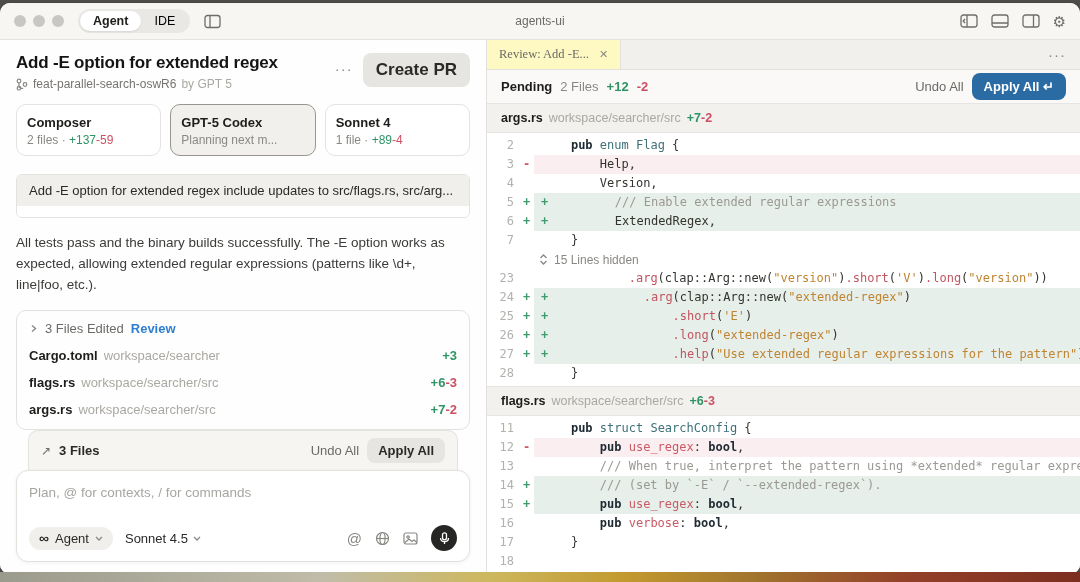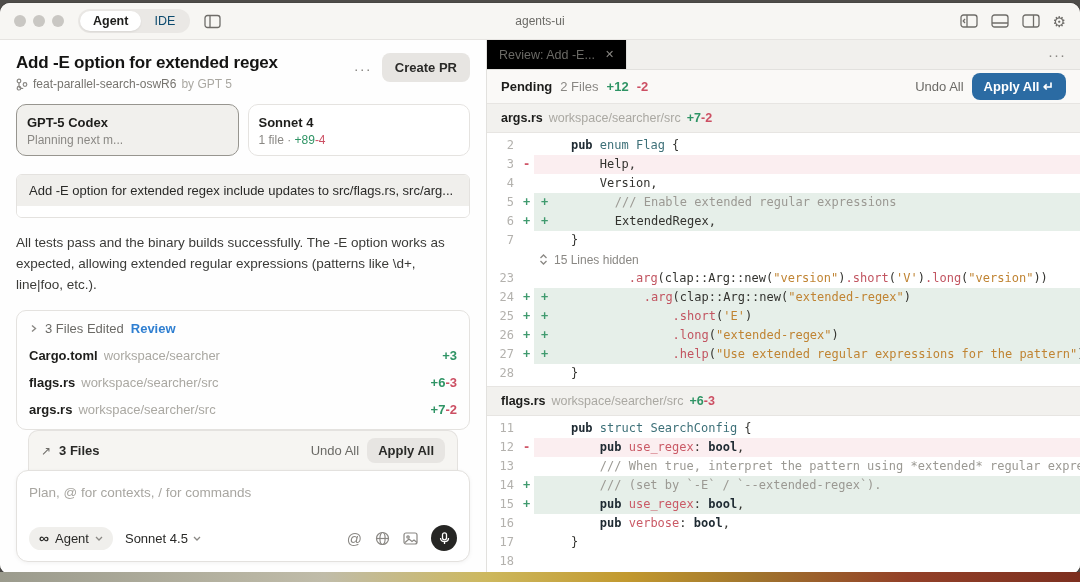--- a/index.html
+++ b/index.html
@@ -23,21 +23,21 @@
   }
   
   .topbar{
     height:37px; flex:none; display:flex; align-items:center;
     padding:0 14px; gap:14px; background:#f7f6f3;
     border-bottom:1px solid #e6e4e1; position:relative;
   }
   .lights{display:flex; gap:7px; align-items:center;}
   .light{width:12px;height:12px;border-radius:50%;background:#c9c7c3;}
   .seg{display:flex;align-items:center;background:#eae8e5;border-radius:16px;padding:2px;}
-  .seg-item{padding:3px 13px;border-radius:13px;font-size:12.5px;color:#0c4a6e;cursor:default;}
+  .seg-item{padding:3px 13px;border-radius:13px;font-size:12.5px;color:#000000;cursor:default;}
   .seg-item.active{background:#fff;color:#1d1d1b;font-weight:bold;box-shadow:0 1px 2px rgba(0,0,0,.08);}
   .icon-btn{display:flex;align-items:center;justify-content:center;color:#6f6d69;}
   .tb-title{
     position:absolute; left:0; right:0; text-align:center;
     font-size:12px; color:#6b6a66; pointer-events:none;
   }
   .tb-right{margin-left:auto; display:flex; gap:13px; align-items:center; position:relative; z-index:1;}
   .gear-glyph{font-size:15px; line-height:1; color:#6f6d69;}
   
   .main{flex:1; display:flex; min-height:0;}
@@ -47,21 +47,21 @@
   }
   .lp-head{display:flex; align-items:flex-start; gap:10px;}
   .lp-titlewrap{flex:1; min-width:0;}
   .lp-title{font-size:17px; font-weight:bold; color:#141413; letter-spacing:-.2px;}
   .branch-row{display:flex; align-items:flex-end; gap:5px; margin-top:4px; font-size:12px;}
   .branch-name{color:#76746f;}
   .branch-by{color:#aaa8a2;}
   .dots{color:#8a8884; font-size:15px; letter-spacing:1px; line-height:1; padding-top:8px;}
   .btn-gray{
     background:#e7e5e2; border:none; border-radius:8px; padding:7px 13px;
-    font-size:13px; font-weight:bold; color:#2a2a28; font-family:inherit; cursor:default;
+    font-size:17px; font-weight:bold; color:#2a2a28; font-family:inherit; cursor:default;
   }
   .cards{display:flex; gap:9px; margin-top:13px;}
   .card{flex:1; min-width:0; background:#fff; border:1px solid #e5e3e0; border-radius:10px; padding:8px 10px;}
   .card.selected{background:#f1f0ed; border:1.5px solid #97958f;}
   .card-title{font-size:13px; font-weight:bold; color:#1d1d1b; white-space:nowrap; overflow:hidden;}
   .card-sub{font-size:12px; margin-top:2px; white-space:nowrap; overflow:hidden;}
   .c-gray{color:#8a8884;} .c-green{color:#2f9465;} .c-red{color:#cc4f63;}
   .task-box{margin-top:18px; border:1px solid #e4e2df; border-radius:6px; overflow:hidden;}
   .task-title{background:#f0efec; padding:8px 12px; font-size:13px; color:#2a2a28; white-space:nowrap; overflow:hidden;}
   .task-meta{display:flex; align-items:center; gap:7px; padding:8px 12px; font-size:13px; color:#2a2a28; background:#fff;}
@@ -94,21 +94,21 @@
   .composer-row{display:flex; align-items:center; gap:12px; margin-top:24px;}
   .agent-pill{display:flex; align-items:center; gap:6px; background:#f0efec; border-radius:14px; padding:4px 10px; font-size:13px; color:#2a2a28;}
   .inf{font-size:14px; font-weight:bold; line-height:1;}
   .model-select{display:flex; align-items:center; gap:5px; font-size:13px; color:#2a2a28;}
   .composer-icons{margin-left:auto; display:flex; align-items:center; gap:13px;}
   .at-glyph{font-size:15px; color:#8a8884; line-height:1;}
   .mic-btn{width:26px; height:26px; border-radius:50%; background:#262624; display:flex; align-items:center; justify-content:center;}
   
   .right-panel{flex:1; min-width:0; background:#faf9f7; display:flex; flex-direction:column;}
   .tabbar{height:30px; flex:none; background:#f1f0ed; display:flex; align-items:stretch; border-bottom:1px solid #e2e1de;}
-  .tab{display:flex; align-items:center; gap:10px; padding:0 12px; background:#000000; border-right:1px solid #e2e1de; font-size:12.5px; color:#6b6a66;}
+  .tab{display:flex; align-items:center; gap:10px; padding:0 12px; background:#fef9c3; border-right:1px solid #e2e1de; font-size:12.5px; color:#6b6a66;font-family:Liberation Serif, serif;}
   .tab-close{color:#8a8884; font-size:11px;}
   .tabbar-dots{margin-left:auto; padding:0 14px; display:flex; align-items:center; color:#8a8884; font-size:15px; letter-spacing:1px;}
   .pending-bar{height:34px; flex:none; display:flex; align-items:center; gap:8px; padding:0 14px; background:#faf9f7; border-bottom:1px solid #e7e5e2; font-size:13px;}
   .pending-label{font-weight:bold; color:#1d1d1b;}
   .pending-count{color:#8a8884;}
   .stat-green{color:#2f9465; font-weight:bold;} .stat-red{color:#cc4f63; font-weight:bold;}
   .pending-undo{margin-left:auto; color:#6b6a66;}
   .btn-apply-blue{background:#2b6ba3; color:#fff; border:none; border-radius:8px; padding:6px 12px; font-size:13px; font-weight:bold; font-family:inherit;}
   .diff-scroll{flex:1; overflow:hidden;}
   .fhead{display:flex; align-items:center; gap:6px; padding:7px 14px; background:#f2f1ee; border-bottom:1px solid #e7e5e2; font-size:12.5px;}
@@ -200,20 +200,21 @@
             </span>
             <span class="branch-name">feat-parallel-search-oswR6</span>
             <span class="branch-by">by GPT 5</span>
           </div>
         </div>
         <span class="dots">···</span>
         <button class="btn-gray">Create PR</button>
       </div>
 
       <div class="cards" id="cards">
+          <div class="card"><span class="card-title">Composer</span><div class="card-sub"><span class="c-gray">2 files · </span><span class="c-green">+137</span><span class="c-red">-59</span></div></div>
           <div class="card selected"><span class="card-title">GPT-5 Codex</span><div class="card-sub"><span class="c-gray">Planning next m...</span></div></div>
           <div class="card"><span class="card-title">Sonnet 4</span><div class="card-sub"><span class="c-gray">1 file · </span><span class="c-green">+89</span><span class="c-red">-4</span></div></div>
         </div>
 
       <div class="task-box">
         <div class="task-title">Add -E option for extended regex include updates to src/flags.rs, src/arg...</div>
         <div class="task-meta">
           <span>
             <svg width="13" height="12" viewBox="0 0 13 12" fill="none" stroke="#6f6d69" stroke-width="1.3">
                 <circle cx="2" cy="3" r="1.3"></circle>

